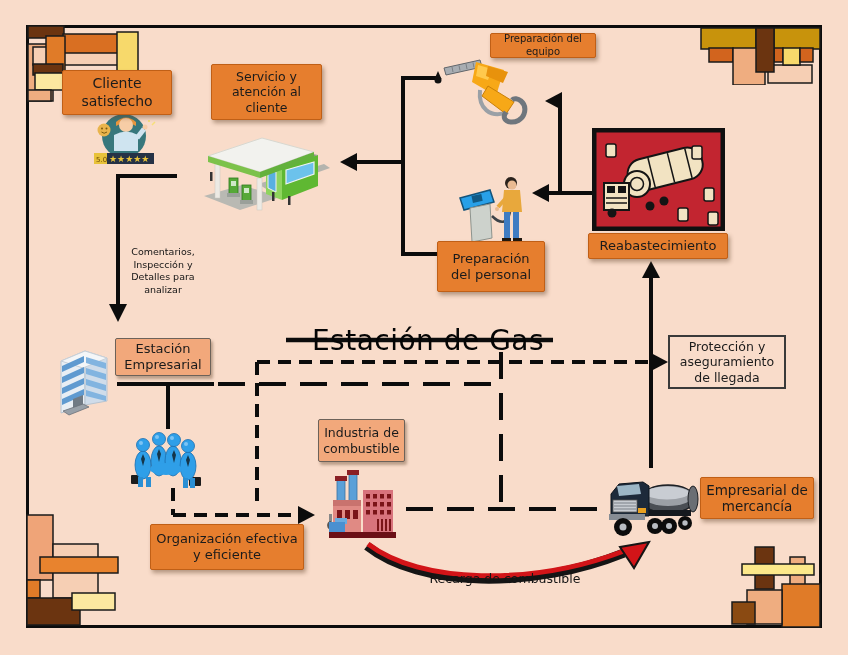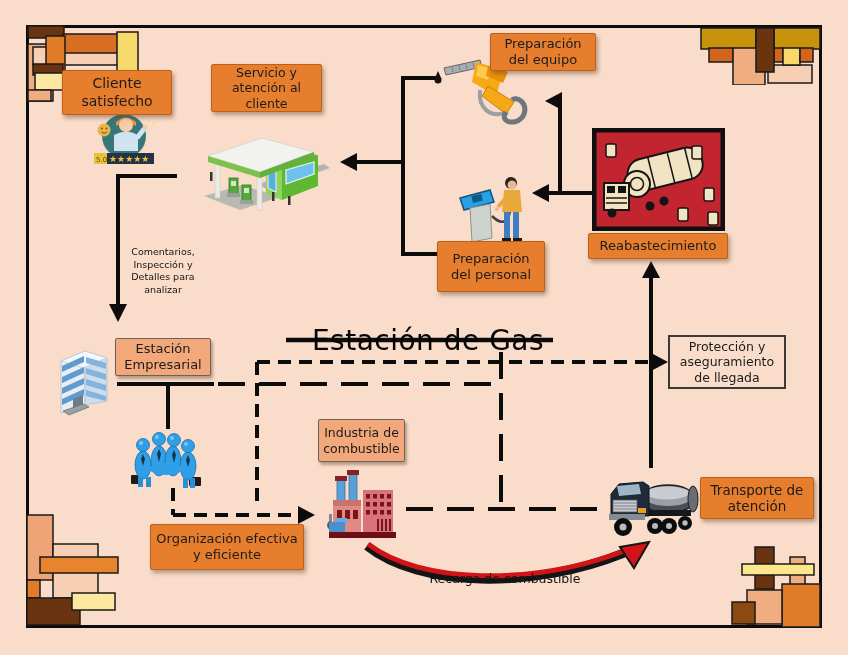--- a/index.html
+++ b/index.html
@@ -348,35 +348,35 @@
     <g fill="#b8bcc2">
       <circle cx="18" cy="55" r="3.5"></circle>
         <circle cx="50" cy="54" r="3"></circle>
       <circle cx="64" cy="54" r="3"></circle>
         <circle cx="80" cy="51" r="2.7"></circle>
     </g>
   </svg>
 
   <div class="node orange" style="left:62px;top:70px;width:110px;height:45px;font-size:14px">Cliente satisfecho</div>
 
-  <div class="node orange" style="left:211px;top:64px;width:111px;height:48px;font-size:12.5px">Servicio y atención al cliente</div>
-
-  <div class="node orange" style="left:490px;top:33px;width:106px;height:38px;font-size:13px">Preparación del equipo</div>
+  <div class="node orange" style="left:211px;top:64px;width:111px;height:56px;font-size:12.5px">Servicio y atención al cliente</div>
+
+  <div class="node orange" style="left:490px;top:33px;width:106px;height:25px;font-size:10px">Preparación del equipo</div>
 
   <div class="node orange" style="left:437px;top:241px;width:108px;height:51px;font-size:13px">Preparación del personal</div>
 
   <div class="node orange" style="left:588px;top:233px;width:140px;height:26px;font-size:13px">Reabastecimiento</div>
 
   <div class="node light" style="left:115px;top:338px;width:96px;height:38px;font-size:13px">Estación Empresarial</div>
 
   <div class="node light" style="left:318px;top:419px;width:87px;height:43px;font-size:12.5px">Industria de combustible</div>
 
   <div class="node orange" style="left:150px;top:524px;width:154px;height:46px;font-size:13px">Organización efectiva y eficiente</div>
 
-  <div class="node orange" style="left:700px;top:477px;width:114px;height:42px;font-size:13.5px">Transporte de atención</div>
+  <div class="node orange" style="left:700px;top:477px;width:114px;height:42px;font-size:13.5px">Empresarial de mercancía</div>
 
   <div class="node plain" style="left:668px;top:335px;width:118px;height:54px;font-size:12.5px">Protección y aseguramiento de llegada</div>
 
   <div class="title">Estación de Gas</div>
 
   <div class="lbl" style="left:118px;top:231px;width:90px;font-size:9.5px">Comentarios, Inspección y Detalles para analizar</div>
 
   <div class="lbl" style="left:420px;top:556px;width:170px;font-size:12.5px">Recarga de combustible</div>
 
 </div>

